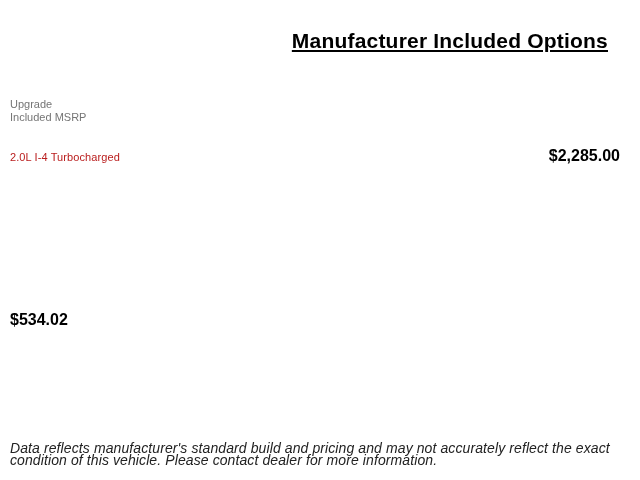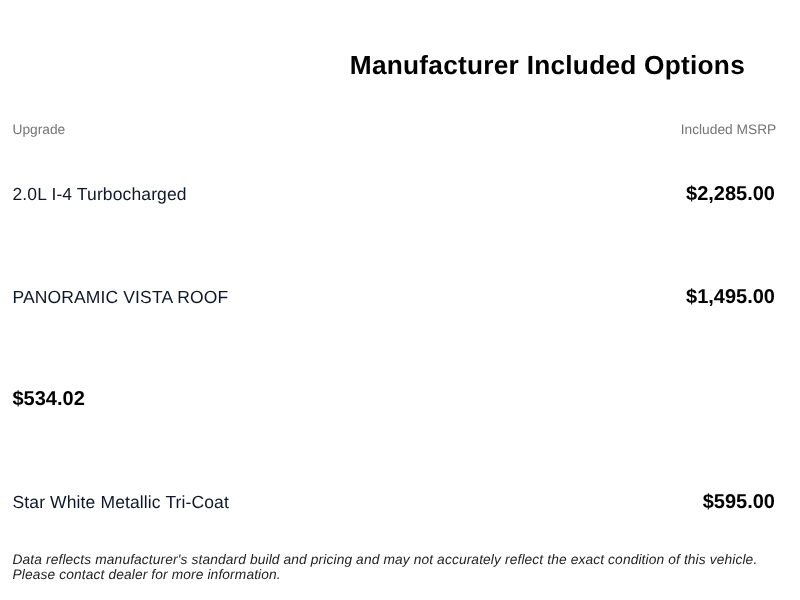--- a/index.html
+++ b/index.html
@@ -12,70 +12,72 @@
     width: 640px;
     height: 480px;
     background: #ffffff;
     overflow: hidden;
     font-family: "Liberation Sans", sans-serif;
   }
   .title {
     position: absolute;
     top: 29px;
     right: 32px;
-    margin: 12px;
+    margin: 0;
     font-size: 21px;
     line-height: 24px;
     font-weight: 700;
     color: #000000;
     letter-spacing: 0.2px;
     white-space: nowrap;
+    text-decoration: underline;
   }
   .header-row {
     position: absolute;
     top: 98px;
     left: 10px;
     right: 19px;
     display: flex;
     justify-content: space-between;
     align-items: baseline;
     font-size: 11px;
     line-height: 13px;
     color: #757575;
+    flex-direction: column;
   }
   .option-row {
     position: absolute;
     left: 10px;
     right: 20px;
     display: flex;
     justify-content: space-between;
     align-items: baseline;
   }
   .row-0 { top: 146px; }
   .row-1 { top: 228px; }
   .row-2 { top: 310px; }
   .row-3 { top: 392px; }
   .option-label {
-    font-size: 14px;
+    font-size: 11px;
     line-height: 19px;
-    color: #0f172a;
+    color: #b91c1c;
     letter-spacing: 0.1px;
   }
   .option-price {
     font-size: 16px;
     line-height: 19px;
     font-weight: 700;
     color: #000000;
   }
   .disclaimer {
     position: absolute;
     left: 10px;
     top: 442px;
     margin: 0;
-    font-size: 11px;
+    font-size: 14px;
     line-height: 12px;
     font-style: italic;
     color: #222222;
     letter-spacing: 0.1px;
   }
 </style>
 </head>
 <body>
 
 <div class="page">
@@ -85,29 +87,21 @@
   <div class="header-row">
     <span>Upgrade</span>
     <span>Included MSRP</span>
   </div>
 
   <div class="option-row row-0">
     <span class="option-label">2.0L I-4 Turbocharged</span>
     <span class="option-price">$2,285.00</span>
   </div>
 
-  <div class="option-row row-1">
-    <span class="option-label">PANORAMIC VISTA ROOF</span>
-    <span class="option-price">$1,495.00</span>
-  </div>
 
   <div class="option-row row-2">
     <span class="option-price">$534.02</span>
   </div>
 
-  <div class="option-row row-3">
-    <span class="option-label">Star White Metallic Tri-Coat</span>
-    <span class="option-price">$595.00</span>
-  </div>
 
   <p class="disclaimer">Data reflects manufacturer's standard build and pricing and may not accurately reflect the exact condition of this vehicle. Please contact dealer for more information.</p>
 
 </div>
 
 </body></html>

